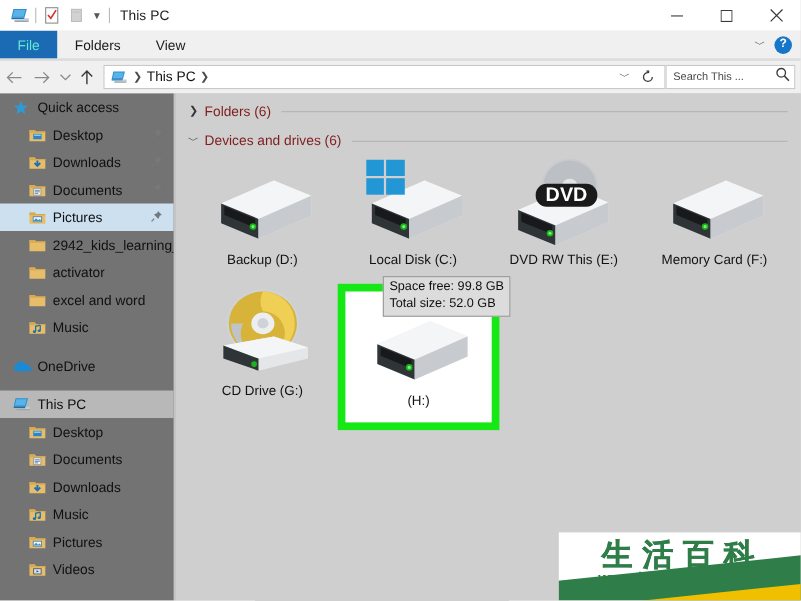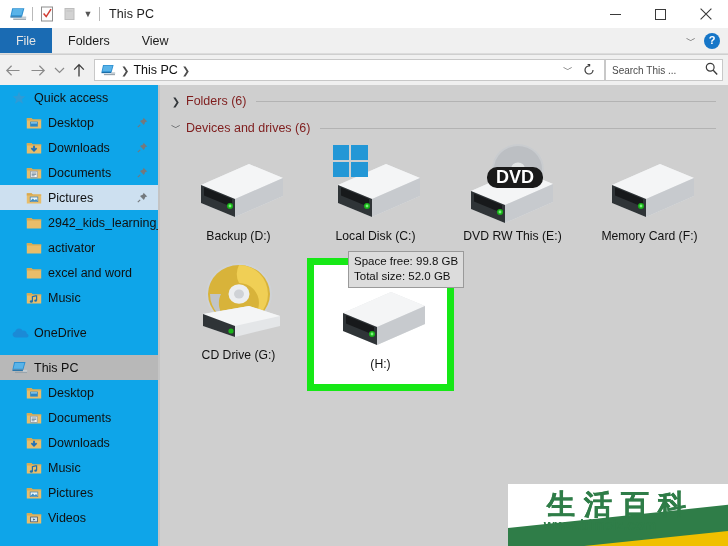--- a/index.html
+++ b/index.html
@@ -51,21 +51,21 @@
     background: #f0f0f0;
     border-bottom: 1px solid #dcdcdc;
     display: flex; align-items: stretch;
   }
   .tab {
     display: flex; align-items: center; justify-content: center;
     font-size: 12.5px; color: #1b1b1b; padding: 0 16px;
     white-space: nowrap;
   }
   .tab.file {
-    background: #1a6bb3; color: #e5e5e5; width: 52px; padding: 0;
+    background: #1a6bb3; color: #5eead4; width: 52px; padding: 0;
   }
   .ribbon-right { margin-left: auto; display: flex; align-items: center; gap: 4px; padding-right: 8px; }
   .rb-chev { color: #4a4a4a; font-size: 10px; width: 18px; text-align: center; }
   .help-btn {
     width: 16px; height: 16px; border-radius: 50%;
     background: #1676c8; color: #fff;
     font-size: 11px; font-weight: bold;
     display: flex; align-items: center; justify-content: center;
     line-height: 1;
   }
@@ -104,21 +104,21 @@
     flex: 1; font-size: 10px; color: #4a4a4a; white-space: nowrap; overflow: hidden;
   }
 
   
   #body {
     position: absolute; left: 0; top: 85px; width: 728px; height: 461px;
     background: #cfcfcf;
   }
   #nav-pane {
     position: absolute; left: 0; top: 0; width: 158px; height: 461px;
-    background: #0ea5e9;
+    background: #737373;
     overflow: hidden;
   }
   #splitter {
     position: absolute; left: 158px; top: 0; width: 2px; height: 461px;
     background: #c4c4c4;
   }
   #content-pane {
     position: absolute; left: 160px; top: 0; right: 0; height: 461px;
     background: #cfcfcf; overflow: hidden;
   }

